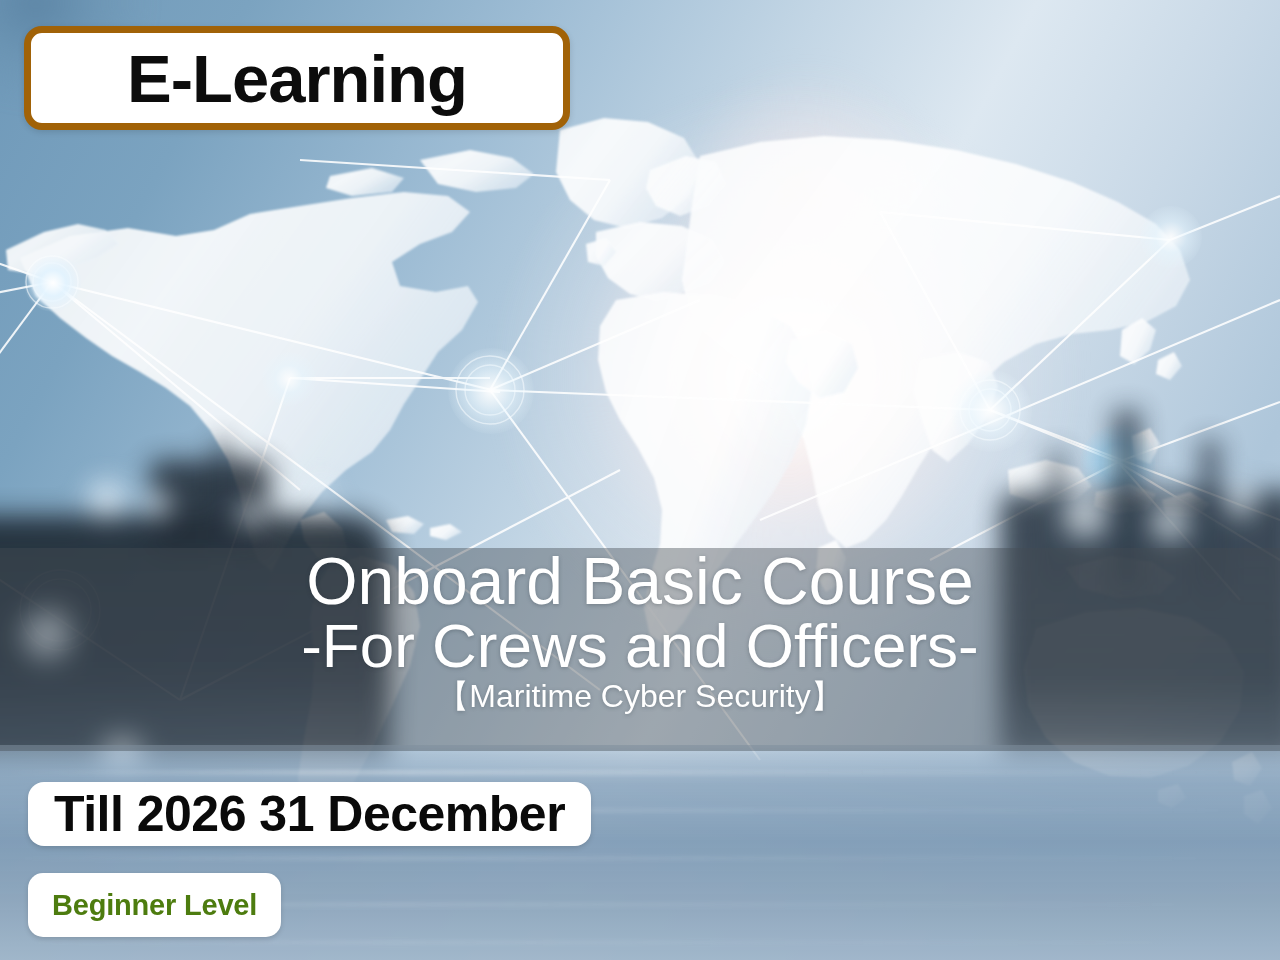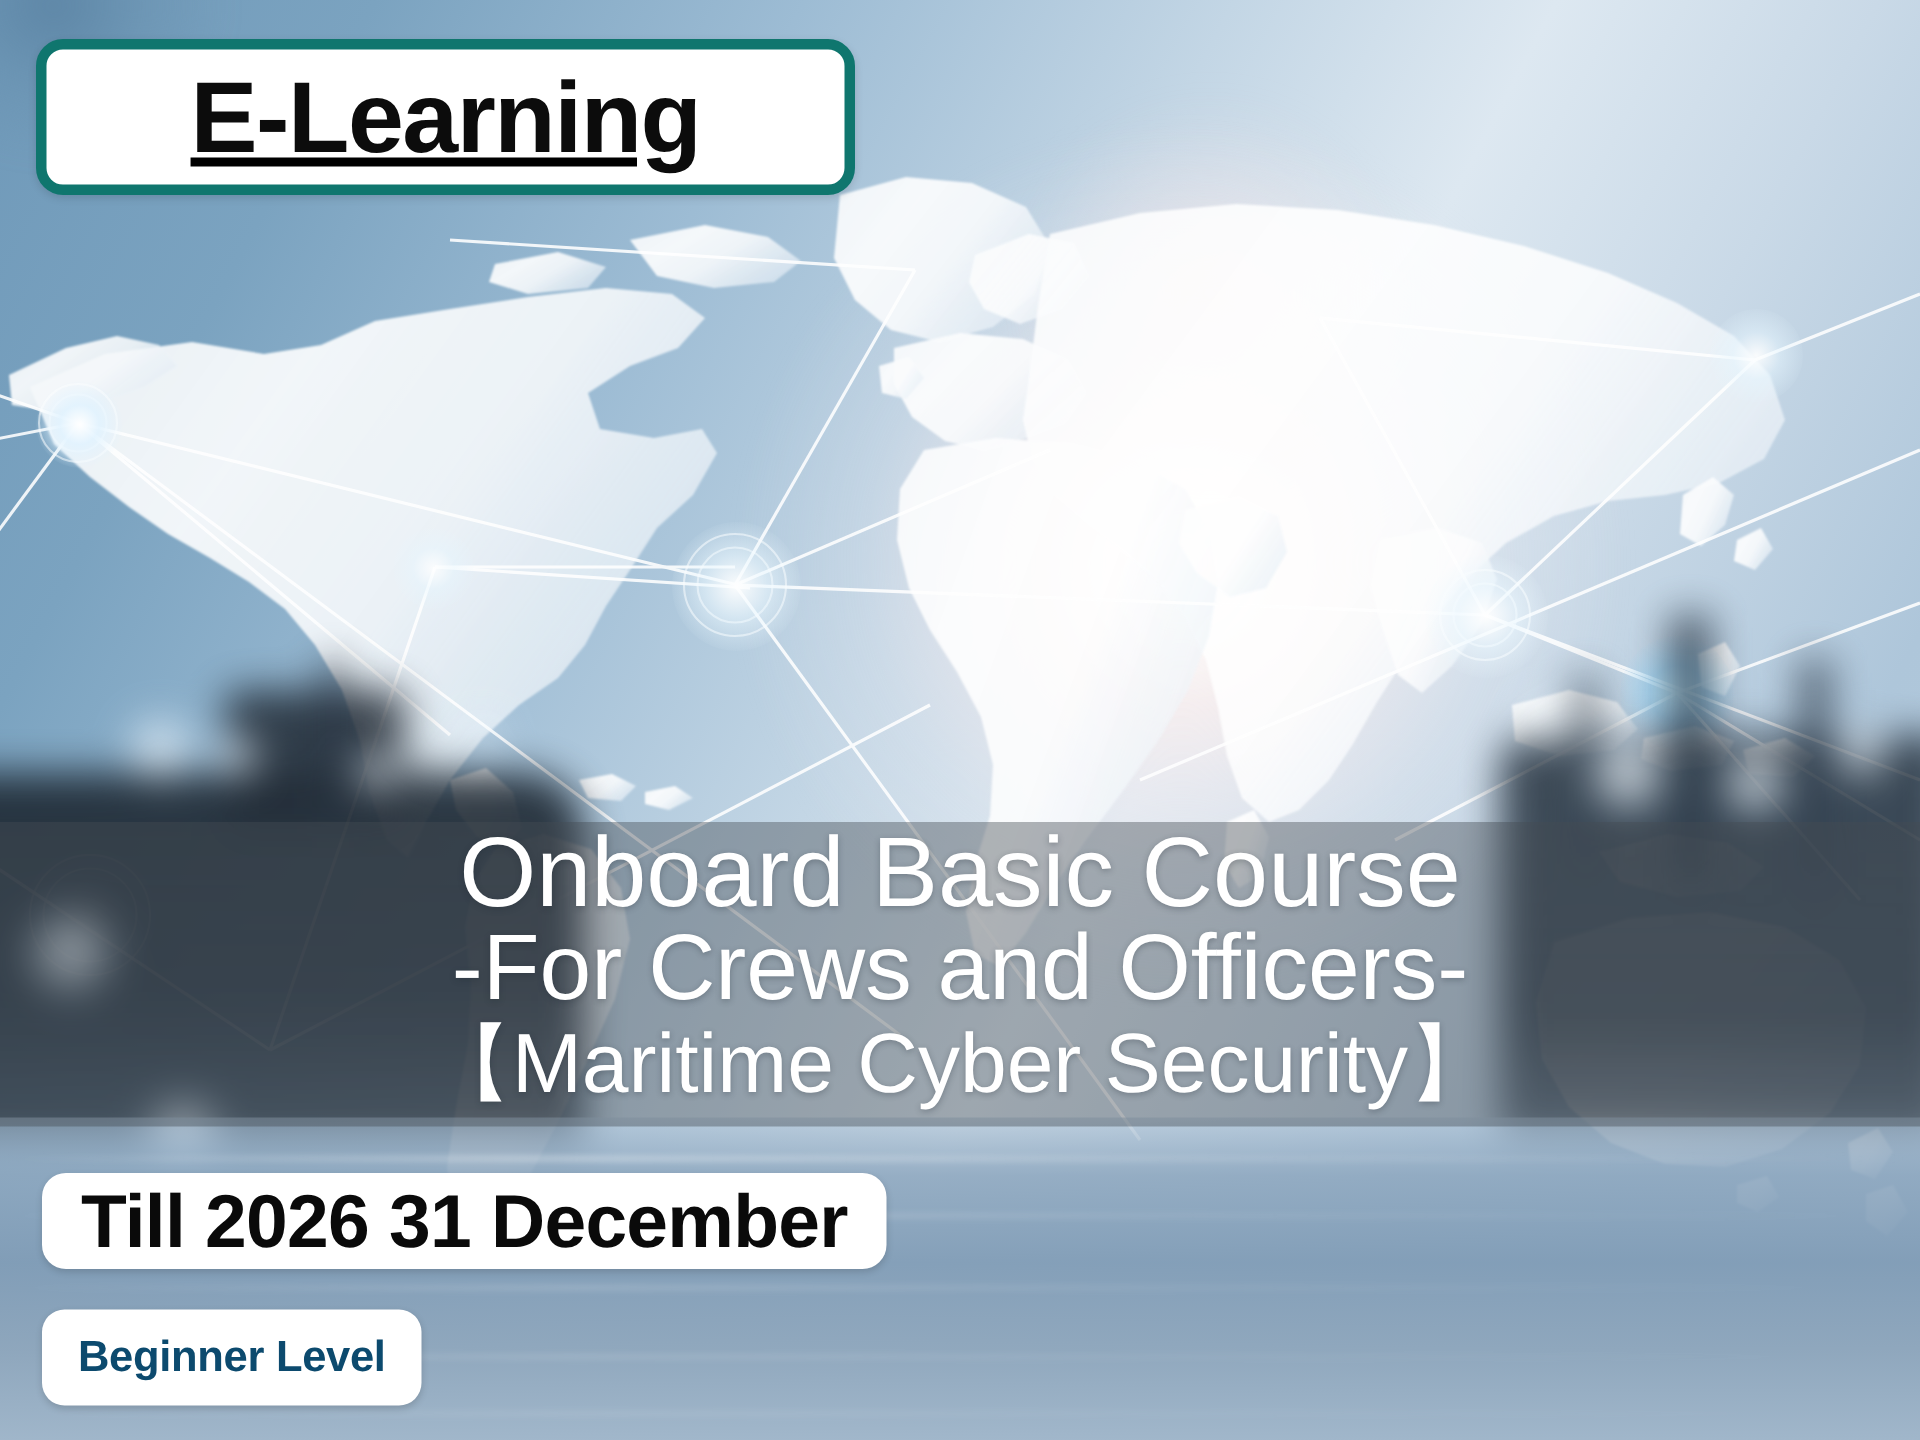--- a/index.html
+++ b/index.html
@@ -147,28 +147,27 @@
     background: linear-gradient(90deg, rgba(255,255,255,0) 0%, rgba(255,255,255,0.45) 30%, rgba(255,255,255,0.18) 60%, rgba(255,255,255,0) 100%);
     filter: blur(2px);
   }
 
   
   .badge-elearning {
     position: absolute;
     left: 24px; top: 26px;
     width: 546px; height: 104px;
     background: #ffffff;
-    border: 7px solid #0f766e;
+    border: 7px solid #a16207;
     border-radius: 18px;
     box-sizing: border-box;
     display: flex;
     align-items: center;
     justify-content: center;
     box-shadow: 0 2px 6px rgba(0,0,0,0.13);
-    text-decoration: underline;
   }
   .badge-elearning span {
     font-size: 67px;
     font-weight: 700;
     color: #0c0c0c;
     letter-spacing: -1px;
     line-height: 1;
   }
 
   .title-band {
@@ -194,21 +193,21 @@
     font-size: 62px;
     font-weight: 400;
     color: #ffffff;
     line-height: 1.05;
     letter-spacing: 0px;
     text-shadow: 0 1px 4px rgba(30,40,50,0.30);
     white-space: nowrap;
     margin-top: -2px;
   }
   .title-note {
-    font-size: 56px;
+    font-size: 32px;
     font-weight: 400;
     color: #ffffff;
     line-height: 1.05;
     letter-spacing: 0px;
     text-shadow: 0 1px 4px rgba(30,40,50,0.30);
     white-space: nowrap;
     margin-top: 2px;
   }
 
   .date-pill {
@@ -241,21 +240,21 @@
     padding: 0 24px;
     background: #ffffff;
     border-radius: 15px;
     display: flex;
     align-items: center;
     box-shadow: 0 2px 5px rgba(0,0,0,0.15);
   }
   .tag span {
     font-size: 29px;
     font-weight: 600;
-    color: #0c4a6e;
+    color: #4d7c0f;
     letter-spacing: -0.2px;
     line-height: 1;
   }
 </style>
 </head>
 <body>
 
 <div id="poster">
 
   <div class="bg-base"></div>

